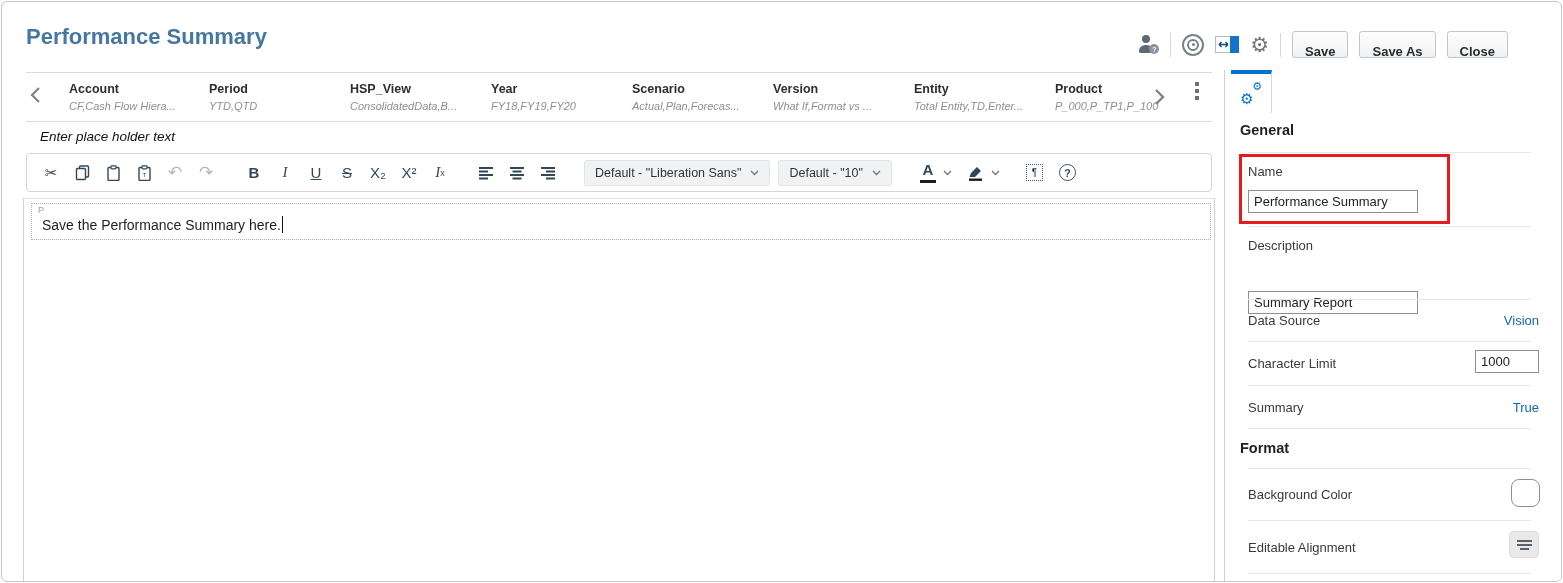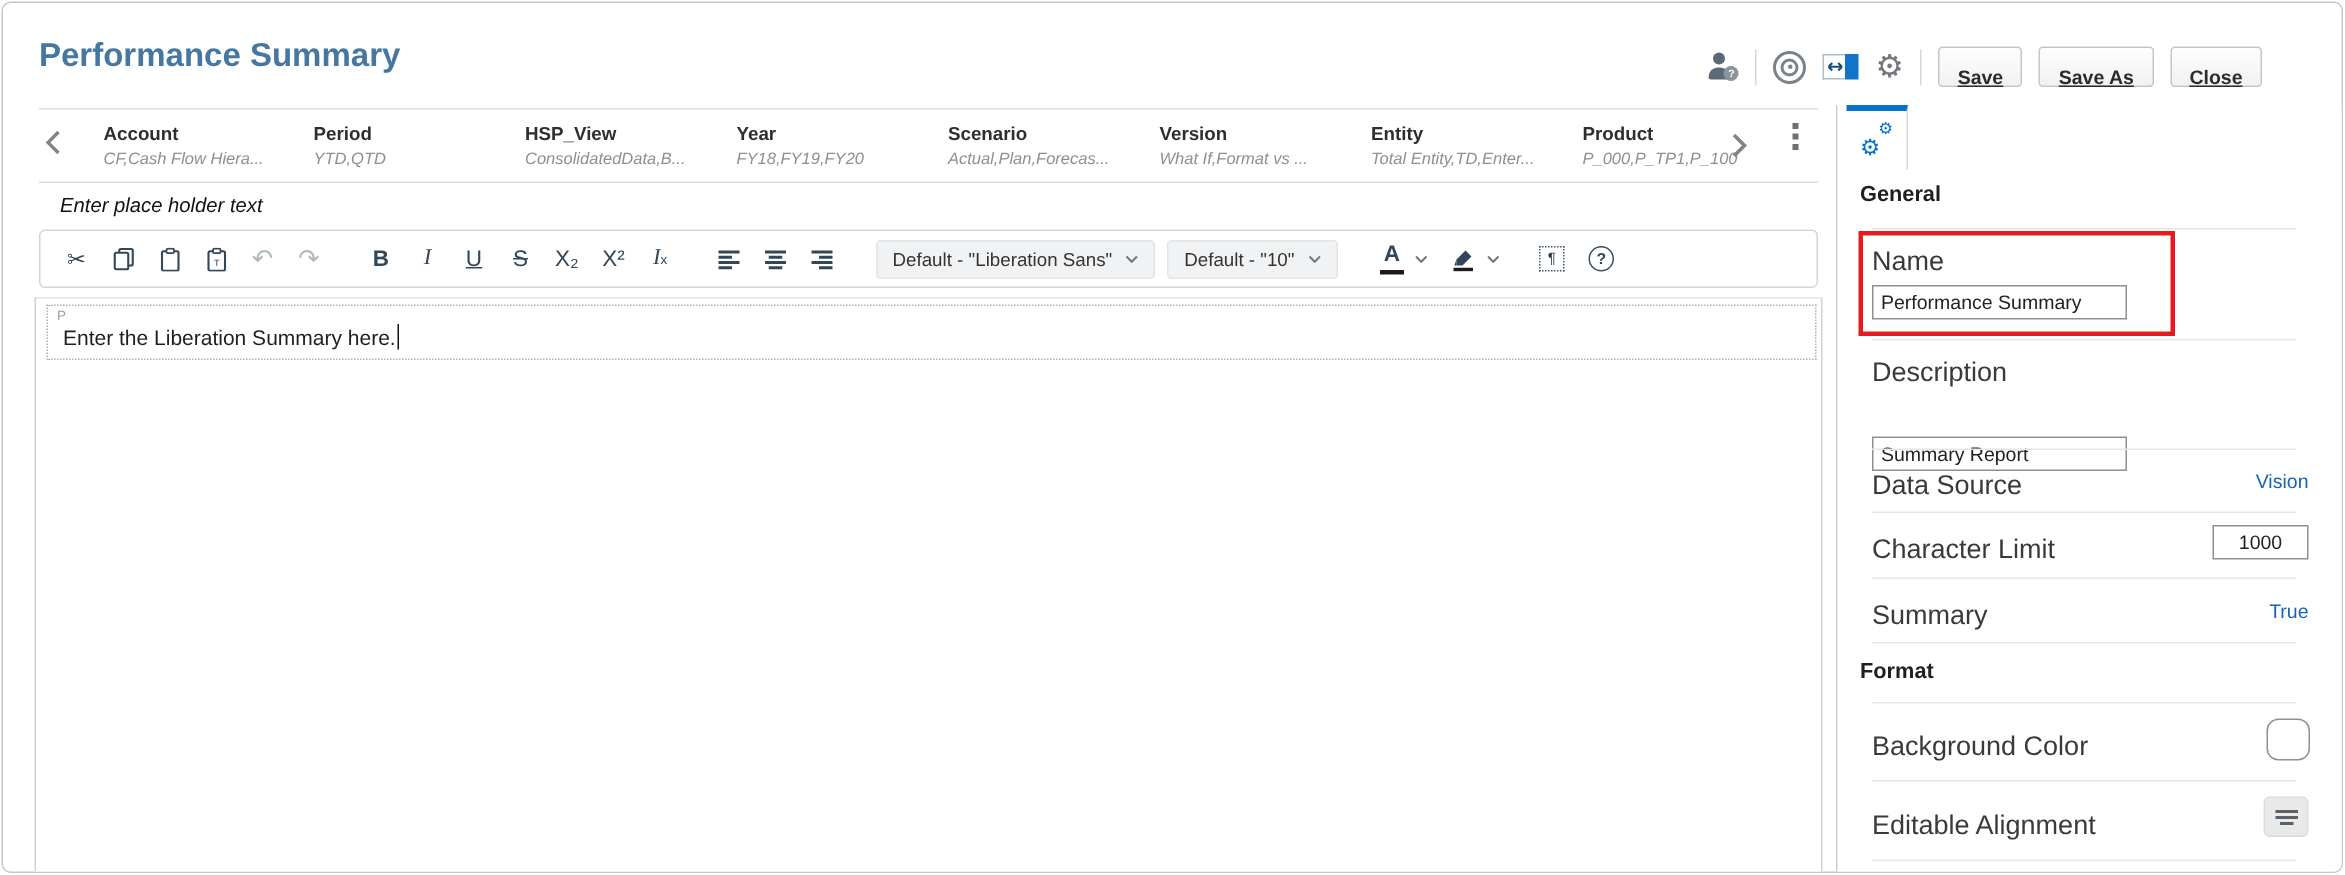--- a/index.html
+++ b/index.html
@@ -5,21 +5,21 @@
   * { margin:0; padding:0; box-sizing:border-box; }
   html,body { width:1563px; height:583px; background:#fff; font-family:"Liberation Sans",sans-serif; }
   .app { position:relative; width:1561px; height:581px; margin:1px; border:1px solid #c6c6c6; border-radius:6px; background:#fff; overflow:hidden; }
 
   
   .title { position:absolute; left:24px; top:22px; font-size:22px; font-weight:bold; color:#4677a0; }
   .hdr-actions { position:absolute; top:29px; right:53px; display:flex; align-items:center; gap:11px; }
   .vsep { width:1px; height:24px; background:#d7d7d7; }
   .btn { height:27px; padding:12px 12px; border:1px solid #c1c6cb; border-radius:3px;
          background:linear-gradient(#fefefe,#f0f1f2); font-size:13px; font-weight:bold; color:#2b2b2b;
-         font-family:"Liberation Sans",sans-serif; cursor:pointer;text-decoration:underline; }
+         font-family:"Liberation Sans",sans-serif; cursor:pointer; }
   
   .person { position:relative; width:20px; height:19px; }
   .person .head { position:absolute; left:3px; top:0; width:8px; height:8px; border-radius:50%; background:#5d6976; }
   .person .body { position:absolute; left:0; bottom:1px; width:14px; height:8px; border-radius:7px 7px 2px 2px; background:#5d6976; }
   .person .badge { position:absolute; right:0; bottom:0; width:10px; height:10px; border-radius:50%; background:#8a949d;
                    color:#fff; font-size:7px; font-weight:bold; display:flex; align-items:center; justify-content:center; }
   
   .bull { width:22px; height:22px; border:2px solid #7b8288; border-radius:50%; display:grid; place-items:center; }
   .bull .in { width:12px; height:12px; border:2px solid #7b8288; border-radius:50%; display:grid; place-items:center; }
   .bull .dot { width:3px; height:3px; border-radius:50%; background:#7b8288; }
@@ -69,21 +69,21 @@
   .caret { display:inline-block; width:1.5px; height:17px; background:#111; vertical-align:-3px; margin-left:1px; }
 
   
   .panel { position:absolute; left:1222px; top:68px; width:341px; height:513px; border-left:1px solid #cfcfcf; background:#fff; }
   .tab { position:absolute; left:6px; top:0; width:41px; height:43px; border-top:4px solid #0572ce;
          border-right:1px solid #d8d8d8; display:flex; align-items:center; justify-content:center; cursor:pointer; }
   .tabgears { position:relative; width:22px; height:20px; color:#0572ce; }
   .tabgears .g1 { position:absolute; left:0; bottom:-2px; font-size:15px; line-height:1; }
   .tabgears .g2 { position:absolute; right:0; top:-3px; font-size:11px; line-height:1; }
   .phead { position:absolute; left:15px; font-size:14.5px; font-weight:bold; color:#1f1f1f; }
-  .plabel { position:absolute; left:23px; font-size:18px; color:#3a3a3a; }
+  .plabel { position:absolute; left:23px; font-size:13px; color:#3a3a3a; }
   .pvalue { position:absolute; right:26px; font-size:13px; color:#1664b0; cursor:pointer; }
   .pdiv { position:absolute; left:23px; width:283px; height:1px; background:#e6e6e6; }
   .pinput { position:absolute; left:23px; width:170px; height:23px; border:1px solid #8f8f8f; font-size:13px;
             padding:1px 5px; font-family:"Liberation Sans",sans-serif; color:#222; background:#fff; }
   .pinput.small { left:auto; right:26px; width:64px; }
   .swatch { position:absolute; right:25px; width:29px; height:28px; border:1px solid #8b9198; border-radius:8px; background:#fff; cursor:pointer; }
   .vabtn { position:absolute; right:26px; width:30px; height:27px; border:1px solid #dcdcdc; border-radius:4px;
            background:#e9e9e9; display:flex; flex-direction:column; align-items:center; justify-content:center; gap:2px; cursor:pointer; }
   .vabtn i { display:block; height:2px; background:#5b6168; }
   .redbox { position:absolute; left:1237px; top:152px; width:211px; height:70px; border:3px solid #e51b1f; z-index:6; pointer-events:none; }
@@ -259,21 +259,21 @@
     </div>
     <div class="tg" style="margin-left:26px; gap:16px">
       <span class="sall">¶</span>
       <span class="hlp">?</span>
     </div>
   </div>
 
   <div class="editor">
     <div class="para">
       <span class="ptag">P</span>
-      <div class="ptext"><span>Enter the Liberation Summary here.</span><span class="caret"></span></div>
+      <div class="ptext"><span>Save the Performance Summary here.</span><span class="caret"></span></div>
     </div>
   </div>
 
   <div class="panel">
     <div class="tab">
       <span class="tabgears">
         <span class="g1">⚙</span>
         <span class="g2">⚙</span>
       </span>
     </div>
@@ -287,21 +287,21 @@
 
     <div class="plabel" style="top:168px">Description</div>
     <input class="pinput" style="top: 193px; margin-top: 28px;" value="Summary Report">
     <div class="pdiv" style="top:229px"></div>
 
     <div class="plabel" style="top:243px">Data Source</div>
     <div class="pvalue" style="top:243px">Vision</div>
     <div class="pdiv" style="top:271px"></div>
 
     <div class="plabel" style="top:286px">Character Limit</div>
-    <input class="pinput small" style="top: 280px; text-align: center;" value="1000">
+    <input class="pinput small" style="top: 280px;" value="1000">
     <div class="pdiv" style="top:315px"></div>
 
     <div class="plabel" style="top:330px">Summary</div>
     <div class="pvalue" style="top:330px">True</div>
     <div class="pdiv" style="top:358px"></div>
 
     <div class="phead" style="top:370px">Format</div>
     <div class="pdiv" style="top:398px"></div>
 
     <div class="plabel" style="top:417px">Background Color</div>

